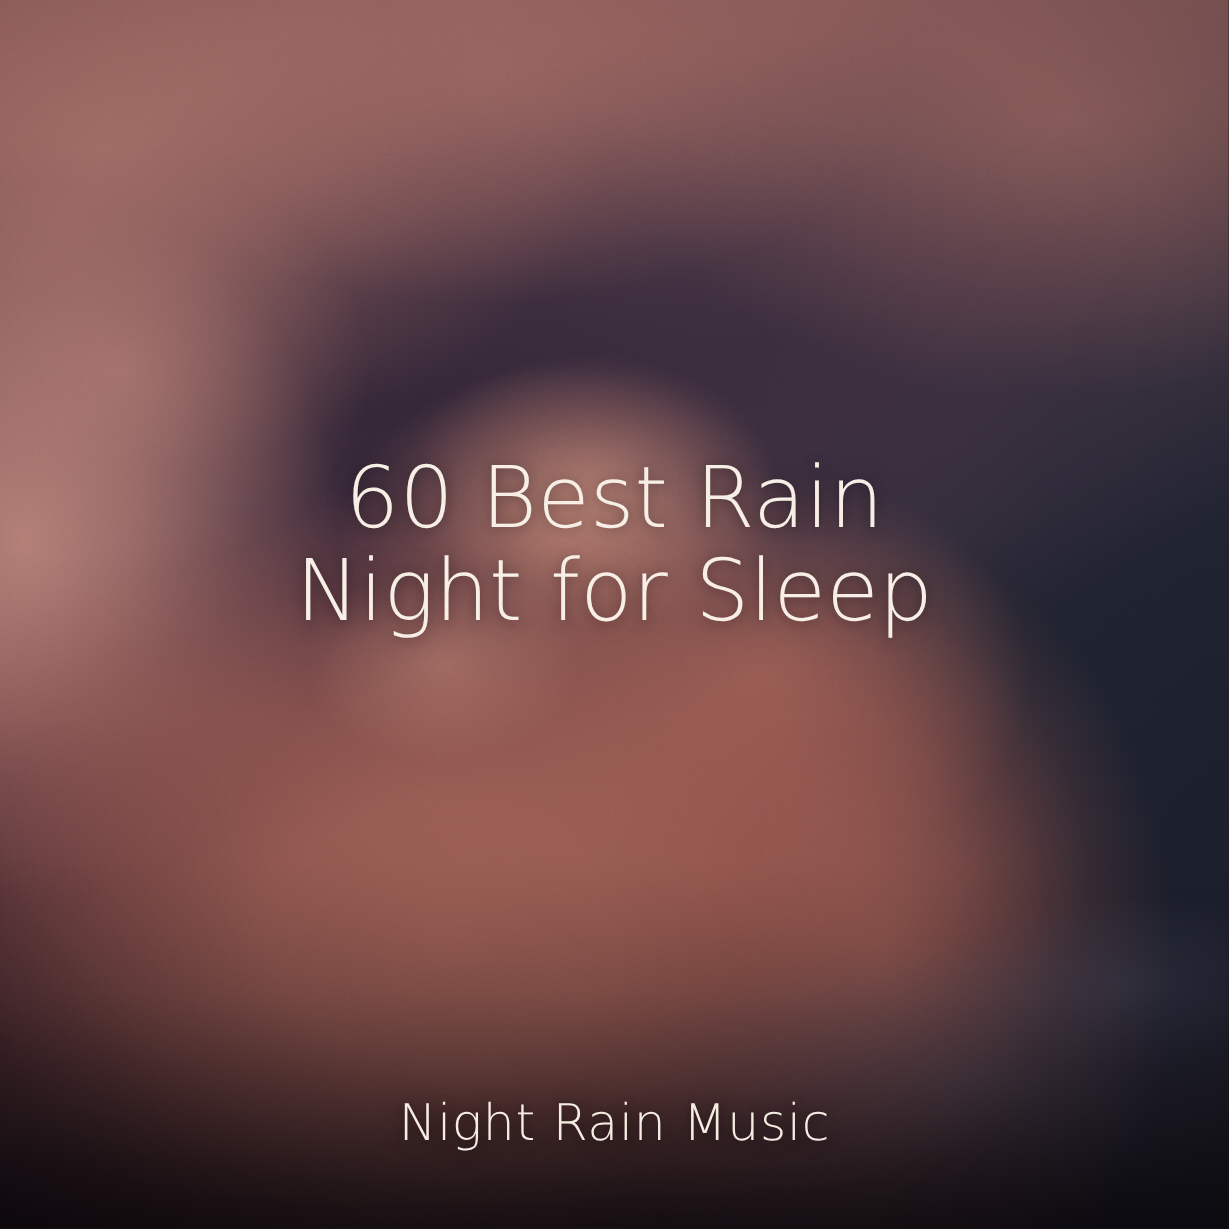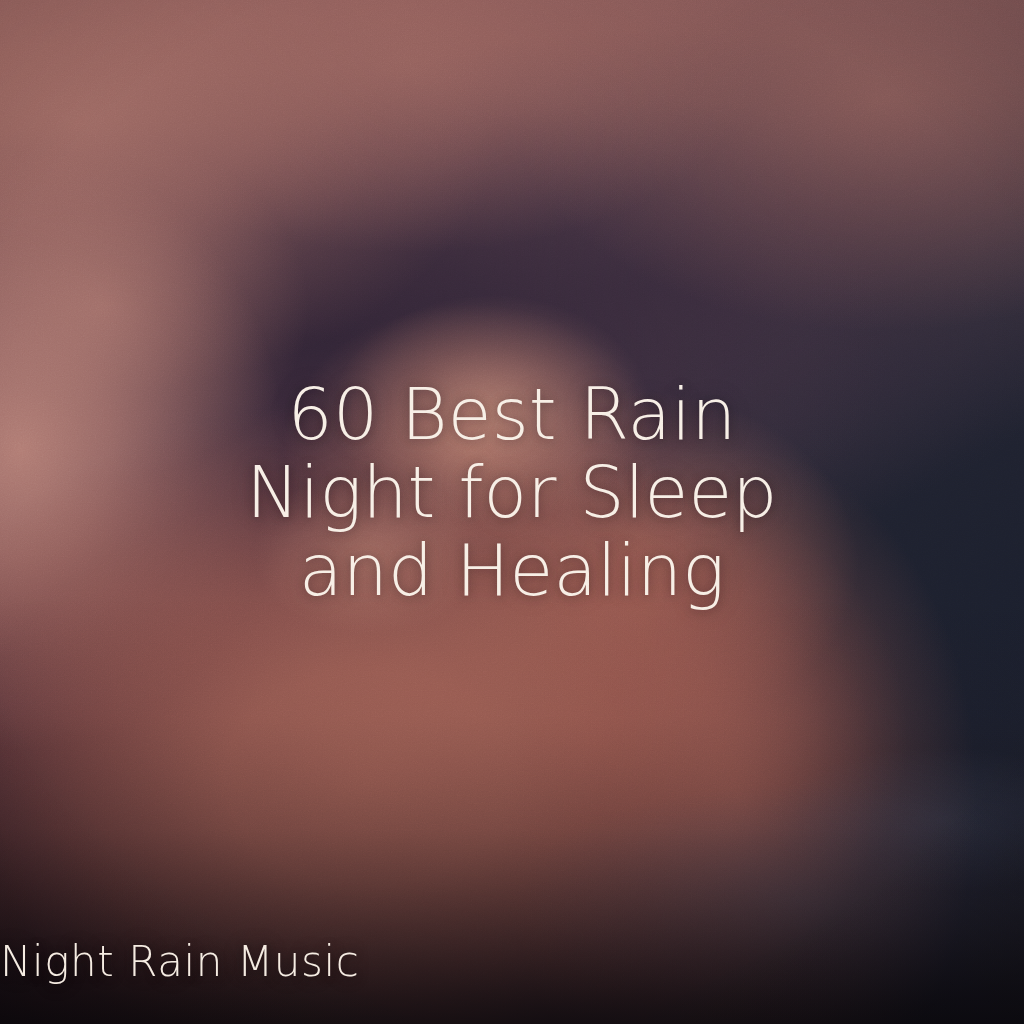--- a/index.html
+++ b/index.html
@@ -220,24 +220,24 @@
     line-height: 78px;
     letter-spacing: 0.2px;
     white-space: nowrap;
     text-shadow:
       0 1px 10px rgba(20,10,16,0.36),
       0 0 26px rgba(30,16,22,0.22);
   }
 
   .artist {
     position: absolute;
-    top: 937px;
+    top: 911px;
     left: 0;
     right: 0;
-    text-align: left;
+    text-align: center;
     color: #f5ece2;
     font-family: "DejaVu Sans", sans-serif;
     font-weight: 300;
     font-size: 42px;
     line-height: 50px;
     letter-spacing: 0.6px;
     white-space: nowrap;
     text-shadow:
       0 1px 9px rgba(16,8,12,0.46),
       0 0 22px rgba(24,12,18,0.28);
@@ -266,19 +266,18 @@
       <feColorMatrix type="saturate" values="0"></feColorMatrix>
     </filter>
     <rect width="1024" height="1024" filter="url(#grainFilter)" opacity="0.5"></rect>
   </svg>
 
   <div class="content">
 
     <div class="title-block">
       <span class="title-line">60 Best Rain</span>
       <span class="title-line">Night for Sleep</span>
-      <span class="title-line">and Healing</span>
     </div>
 
     <div class="artist">Night Rain Music</div>
 
   </div>
 </div>
 
 </body></html>

